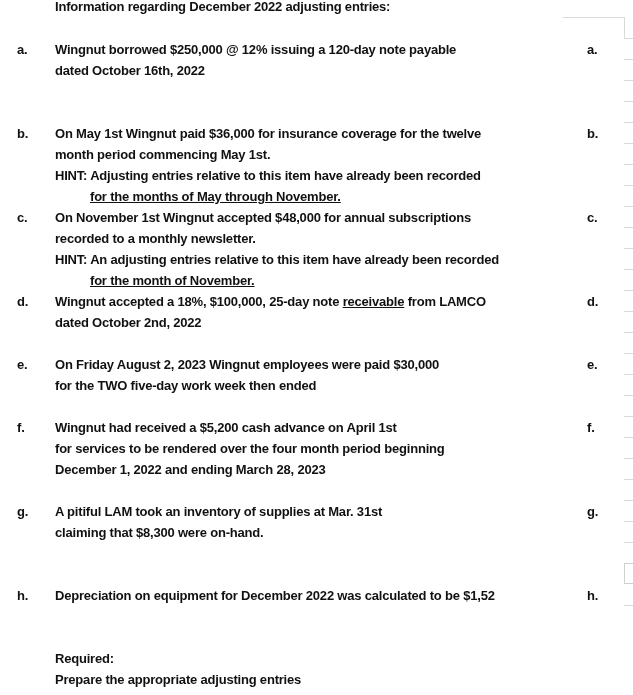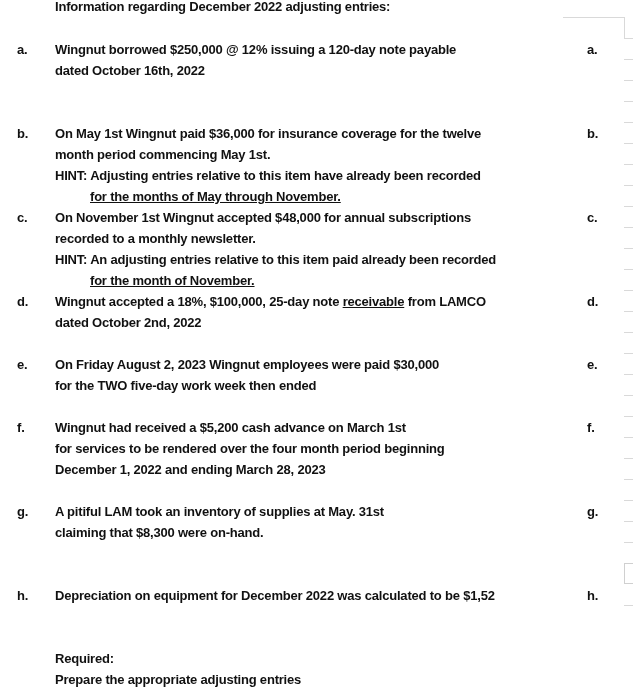--- a/index.html
+++ b/index.html
@@ -63,42 +63,42 @@
 <div class="line lbl" style="top:123px">b.</div>
 <div class="line txt" style="top:123px">On May 1st  Wingnut paid $36,000 for insurance coverage for the twelve</div>
 <div class="line txt" style="top:144px">month period commencing May 1st.</div>
 <div class="line txt" style="top:165px">HINT: Adjusting entries relative to this item have already been recorded</div>
 <div class="line ind" style="top:186px">for the months of May through November.</div>
 <div class="line rlbl" style="top:123px">b.</div>
 
 <div class="line lbl" style="top:207px">c.</div>
 <div class="line txt" style="top:207px">On November 1st Wingnut accepted $48,000 for annual subscriptions</div>
 <div class="line txt" style="top:228px">recorded to a monthly newsletter.</div>
-<div class="line txt" style="top:249px">HINT: An adjusting entries relative to this item paid already been recorded</div>
+<div class="line txt" style="top:249px">HINT: An adjusting entries relative to this item have already been recorded</div>
 <div class="line ind" style="top:270px">for the month of  November.</div>
 <div class="line rlbl" style="top:207px">c.</div>
 
 <div class="line lbl" style="top:291px">d.</div>
 <div class="line txt" style="top:291px"><span>Wingnut accepted a 18%, $100,000, 25-day note </span><span class="u">receivable</span><span> from LAMCO</span></div>
 <div class="line txt" style="top:312px">dated October 2nd,  2022</div>
 <div class="line rlbl" style="top:291px">d.</div>
 
 <div class="line lbl" style="top:354px">e.</div>
 <div class="line txt" style="top:354px">On Friday August 2, 2023 Wingnut employees were paid $30,000</div>
 <div class="line txt" style="top:375px">for the TWO five-day work week then ended</div>
 <div class="line rlbl" style="top:354px">e.</div>
 
 <div class="line lbl" style="top:417px">f.</div>
-<div class="line txt" style="top:417px">Wingnut had received a $5,200 cash advance on March 1st</div>
+<div class="line txt" style="top:417px">Wingnut had received a $5,200 cash advance on April 1st</div>
 <div class="line txt" style="top:438px">for services to be rendered over the four month period beginning</div>
 <div class="line txt" style="top:459px">December 1, 2022 and ending March 28, 2023</div>
 <div class="line rlbl" style="top:417px">f.</div>
 
 <div class="line lbl" style="top:501px">g.</div>
-<div class="line txt" style="top:501px">A pitiful LAM  took an inventory of supplies at May. 31st</div>
+<div class="line txt" style="top:501px">A pitiful LAM  took an inventory of supplies at Mar. 31st</div>
 <div class="line txt" style="top:522px">claiming that $8,300 were on-hand.</div>
 <div class="line rlbl" style="top:501px">g.</div>
 
 <div class="line lbl" style="top:585px">h.</div>
 <div class="line txt" style="top:585px; width:518px; overflow:hidden;">Depreciation on equipment for December 2022 was calculated to be $1,52</div>
 <div class="line rlbl" style="top:585px">h.</div>
 
 <div class="line txt" style="top:648px">Required:</div>
 <div class="line txt" style="top:669px">Prepare the appropriate adjusting entries</div>
 

